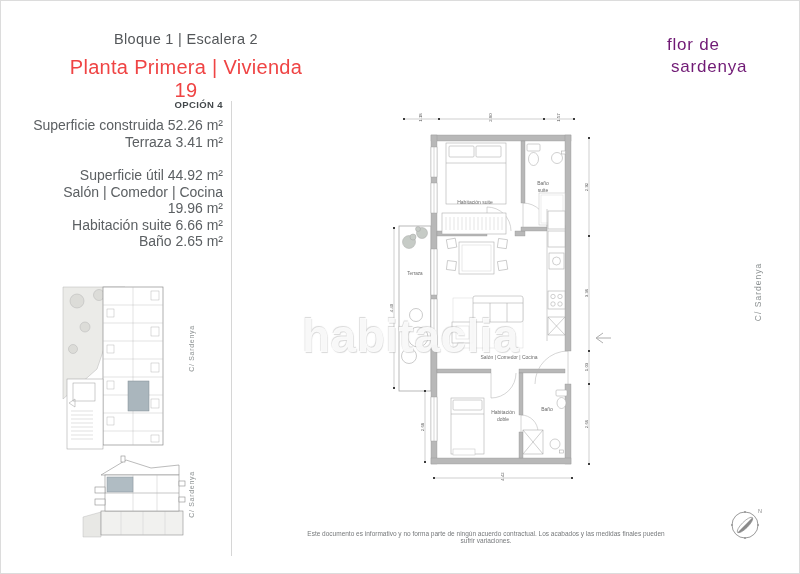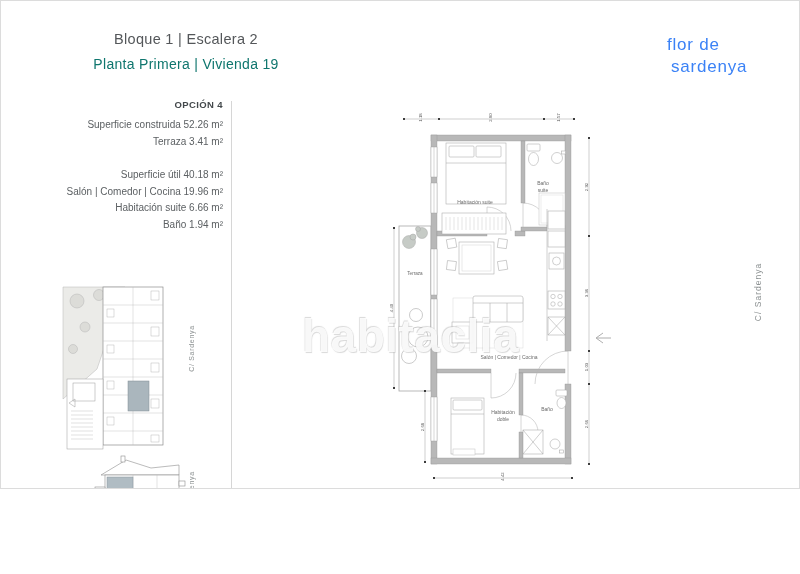--- a/index.html
+++ b/index.html
@@ -1,31 +1,31 @@
 <!DOCTYPE html>
 <html><head>
 <meta charset="utf-8">
 <style>
   html,body{margin:0;padding:0;background:#fff;}
-  .page{position:relative;width:800px;height:489px;background:#ffffff;overflow:hidden;
+  .page{position:relative;width:800px;height:574px;background:#ffffff;overflow:hidden;
         border:1px solid #dcdcdc;box-sizing:border-box;
         font-family:"Liberation Sans", sans-serif;color:#55585a;}
   
   .hdr{position:absolute;left:55px;top:30px;width:260px;text-align:center;}
   .hdr .l1{font-size:14.5px;letter-spacing:.3px;color:#54575a;margin-bottom:9px;}
-  .hdr .l2{font-size:14px;letter-spacing:.3px;color:#0f766e;}
-  
-  .logo{position:absolute;left:666px;top:33px;font-size:17px;color:#3b82f6;letter-spacing:.8px;line-height:22px;}
+  .hdr .l2{font-size:20px;letter-spacing:.3px;color:#ef4444;}
+  
+  .logo{position:absolute;left:666px;top:33px;font-size:17px;color:#701a75;letter-spacing:.8px;line-height:22px;}
   .logo .l2{margin-left:4px;}
   
   .vline{position:absolute;left:230px;top:100px;width:1px;height:455px;background:#d6d6d6;}
   
   .specs{position:absolute;left:30px;top:98px;width:192px;text-align:right;}
   .specs .opt{font-size:9.5px;font-weight:bold;color:#43484b;letter-spacing:.4px;margin-bottom:7px;}
-  .specs .line{font-size:10px;color:#5c6063;line-height:16.5px;}
+  .specs .line{font-size:14px;color:#5c6063;line-height:16.5px;}
   .specs .gap{height:17px;}
   
   .street{position:absolute;width:80px;text-align:center;font-size:7px;color:#8c9192;
           letter-spacing:.7px;transform:rotate(-90deg);}
   .street-right{position:absolute;width:90px;text-align:center;font-size:8.5px;color:#8c9192;
           letter-spacing:1px;transform:rotate(-90deg);}
   
   .wm{position:absolute;left:301px;top:260px;font-size:46px;font-weight:bold;letter-spacing:.5px;
       color:rgba(255,255,255,.88);
       text-shadow:.6px .6px .8px rgba(170,170,170,.45), -.6px -.6px .8px rgba(170,170,170,.45);
@@ -51,24 +51,24 @@
     <div class="l2">sardenya</div>
   </div>
 
   <div class="vline"></div>
 
   <div class="specs">
     <div class="opt">OPCIÓN 4</div>
     <div class="line">Superficie construida 52.26 m²</div>
     <div class="line">Terraza 3.41 m²</div>
     <div class="gap"></div>
-    <div class="line">Superficie útil 40.18 m²</div>
+    <div class="line">Superficie útil 44.92 m²</div>
     <div class="line">Salón | Comedor | Cocina 19.96 m²</div>
     <div class="line">Habitación suite 6.66 m²</div>
-    <div class="line">Baño 1.94 m²</div>
+    <div class="line">Baño 2.65 m²</div>
   </div>
 
   <svg style="left:58px;top:282px;" width="132" height="172" viewBox="0 0 132 172">
     <g stroke="#b5b5b5" stroke-width="0.5" fill="#ebebe8">
       <path d="M4,4 L66,4 L38,86 L4,116 Z"></path>
       <circle cx="18" cy="18" r="7" fill="#dcdcd8"></circle>
       <circle cx="40" cy="12" r="5.5" fill="#dcdcd8"></circle>
       <circle cx="26" cy="44" r="5" fill="#dcdcd8"></circle>
       <circle cx="14" cy="66" r="4.5" fill="#dcdcd8"></circle>
     </g>

